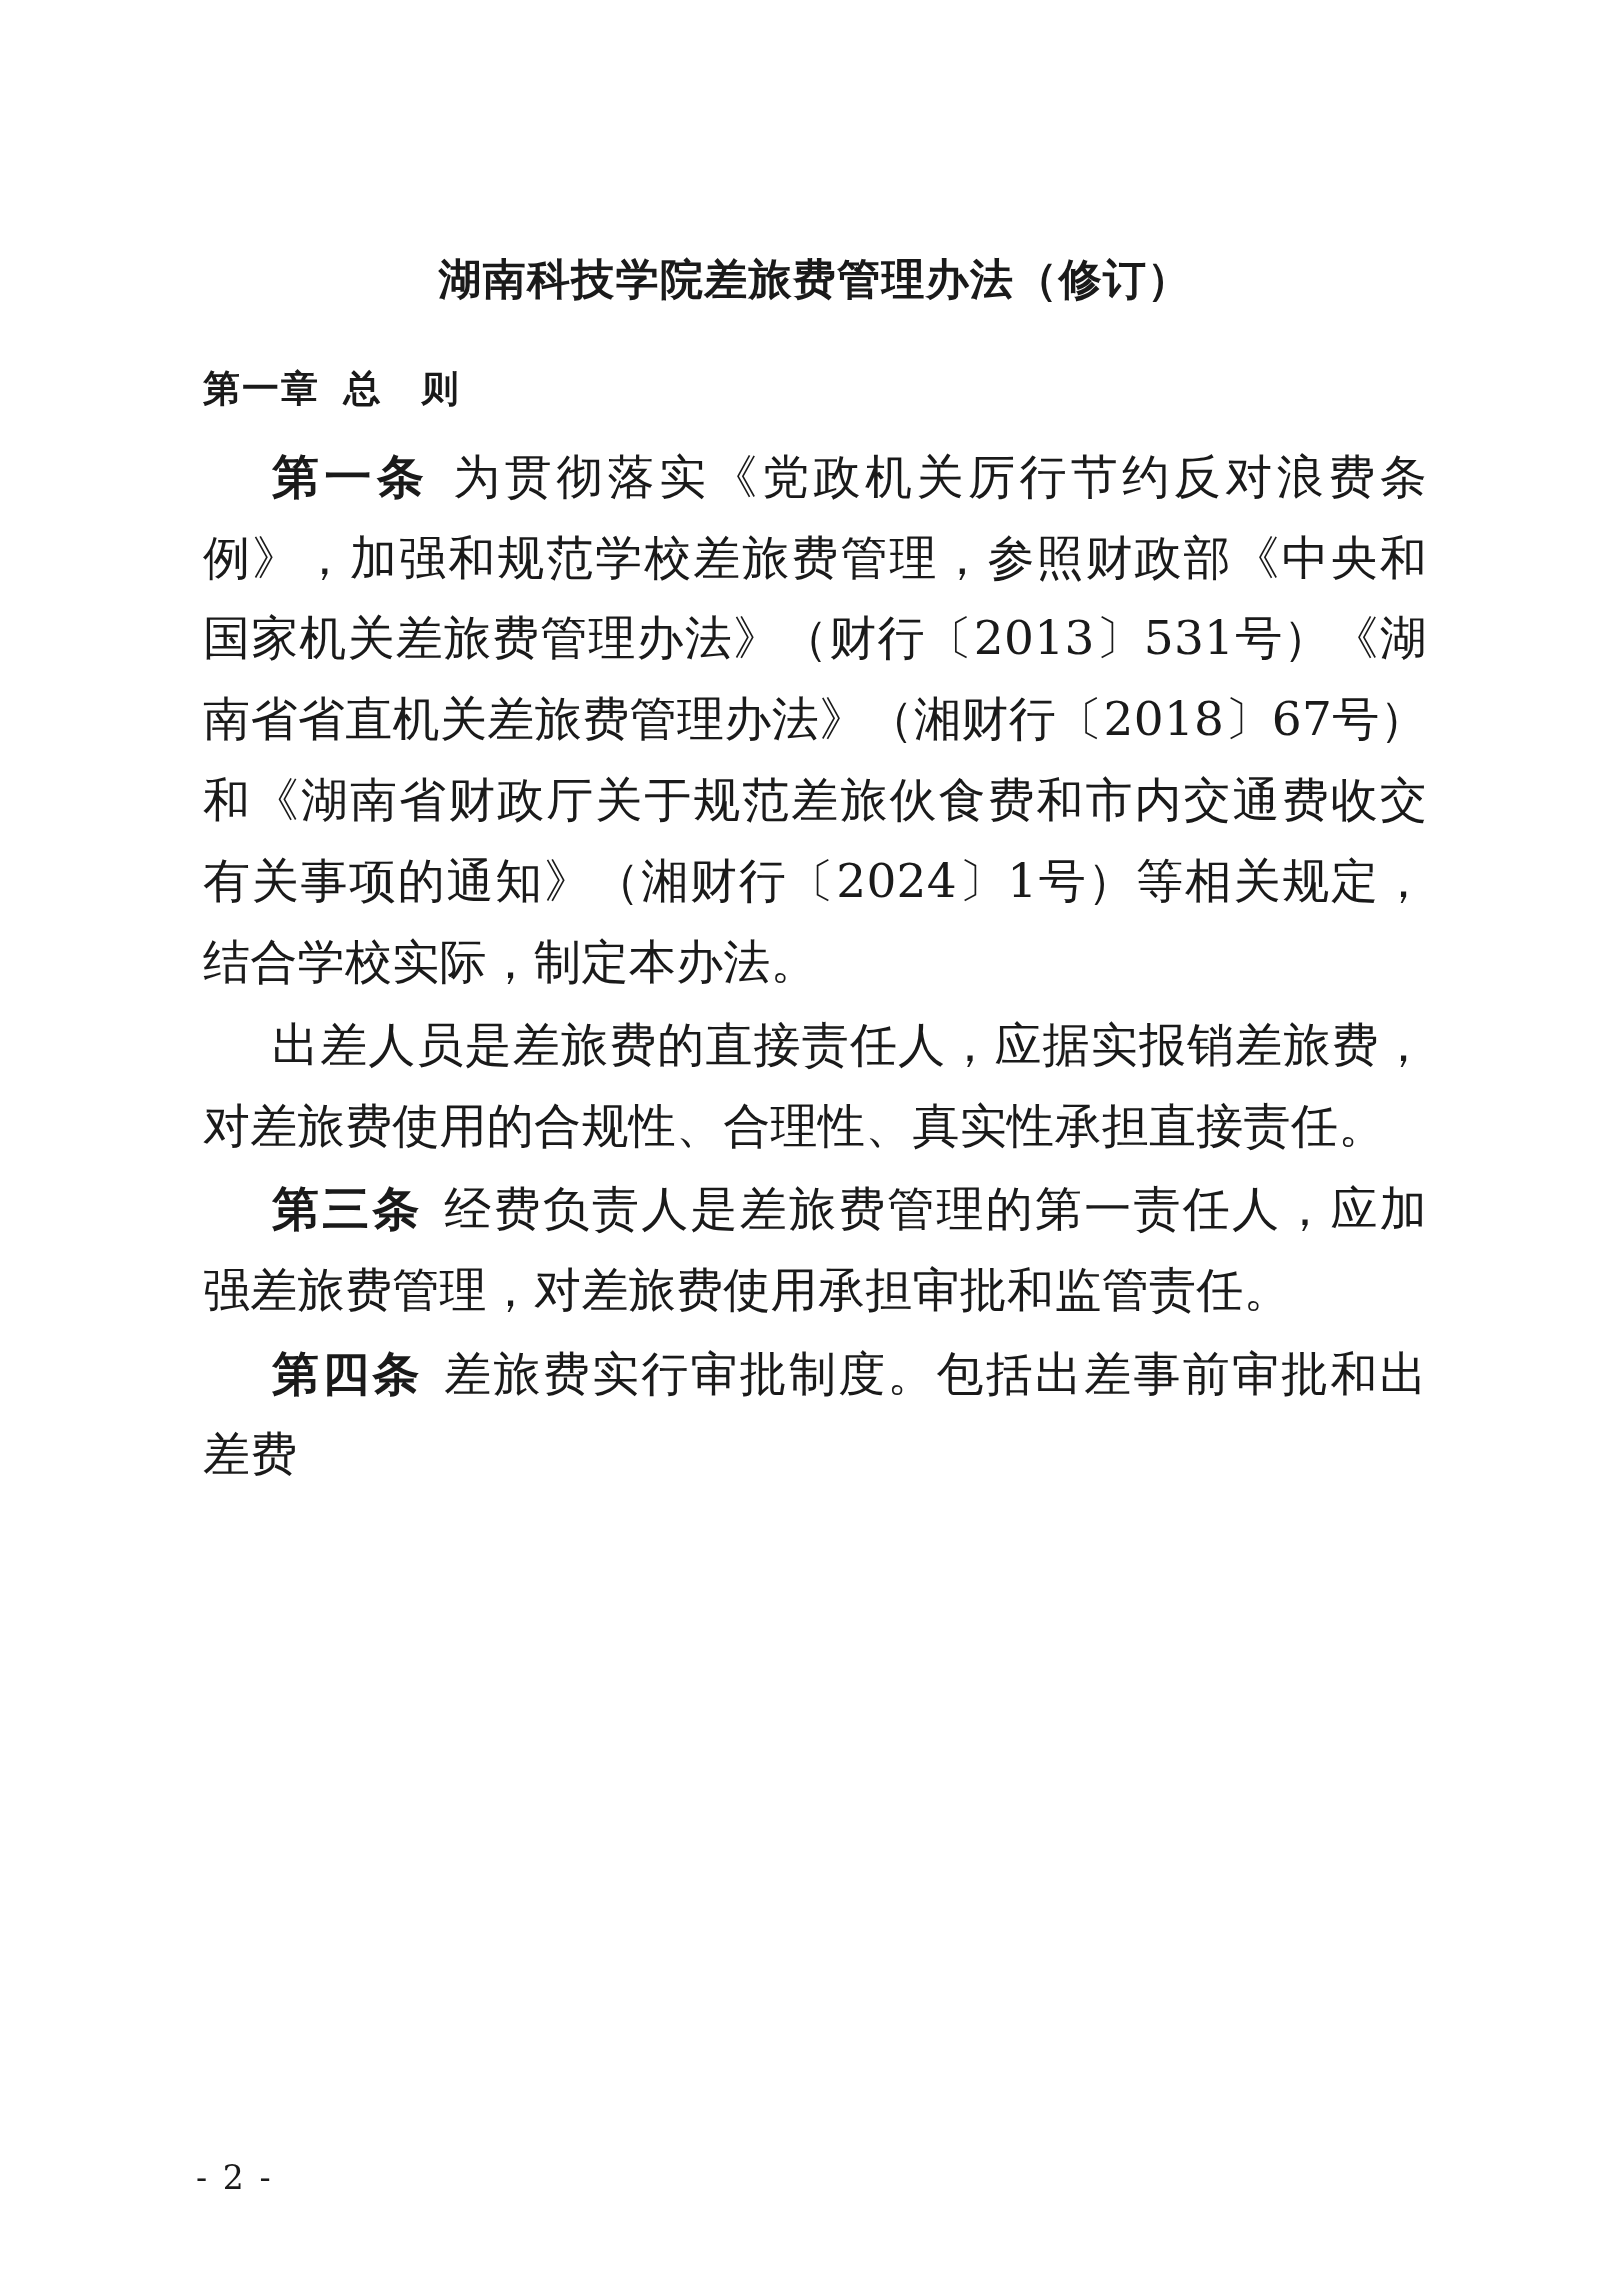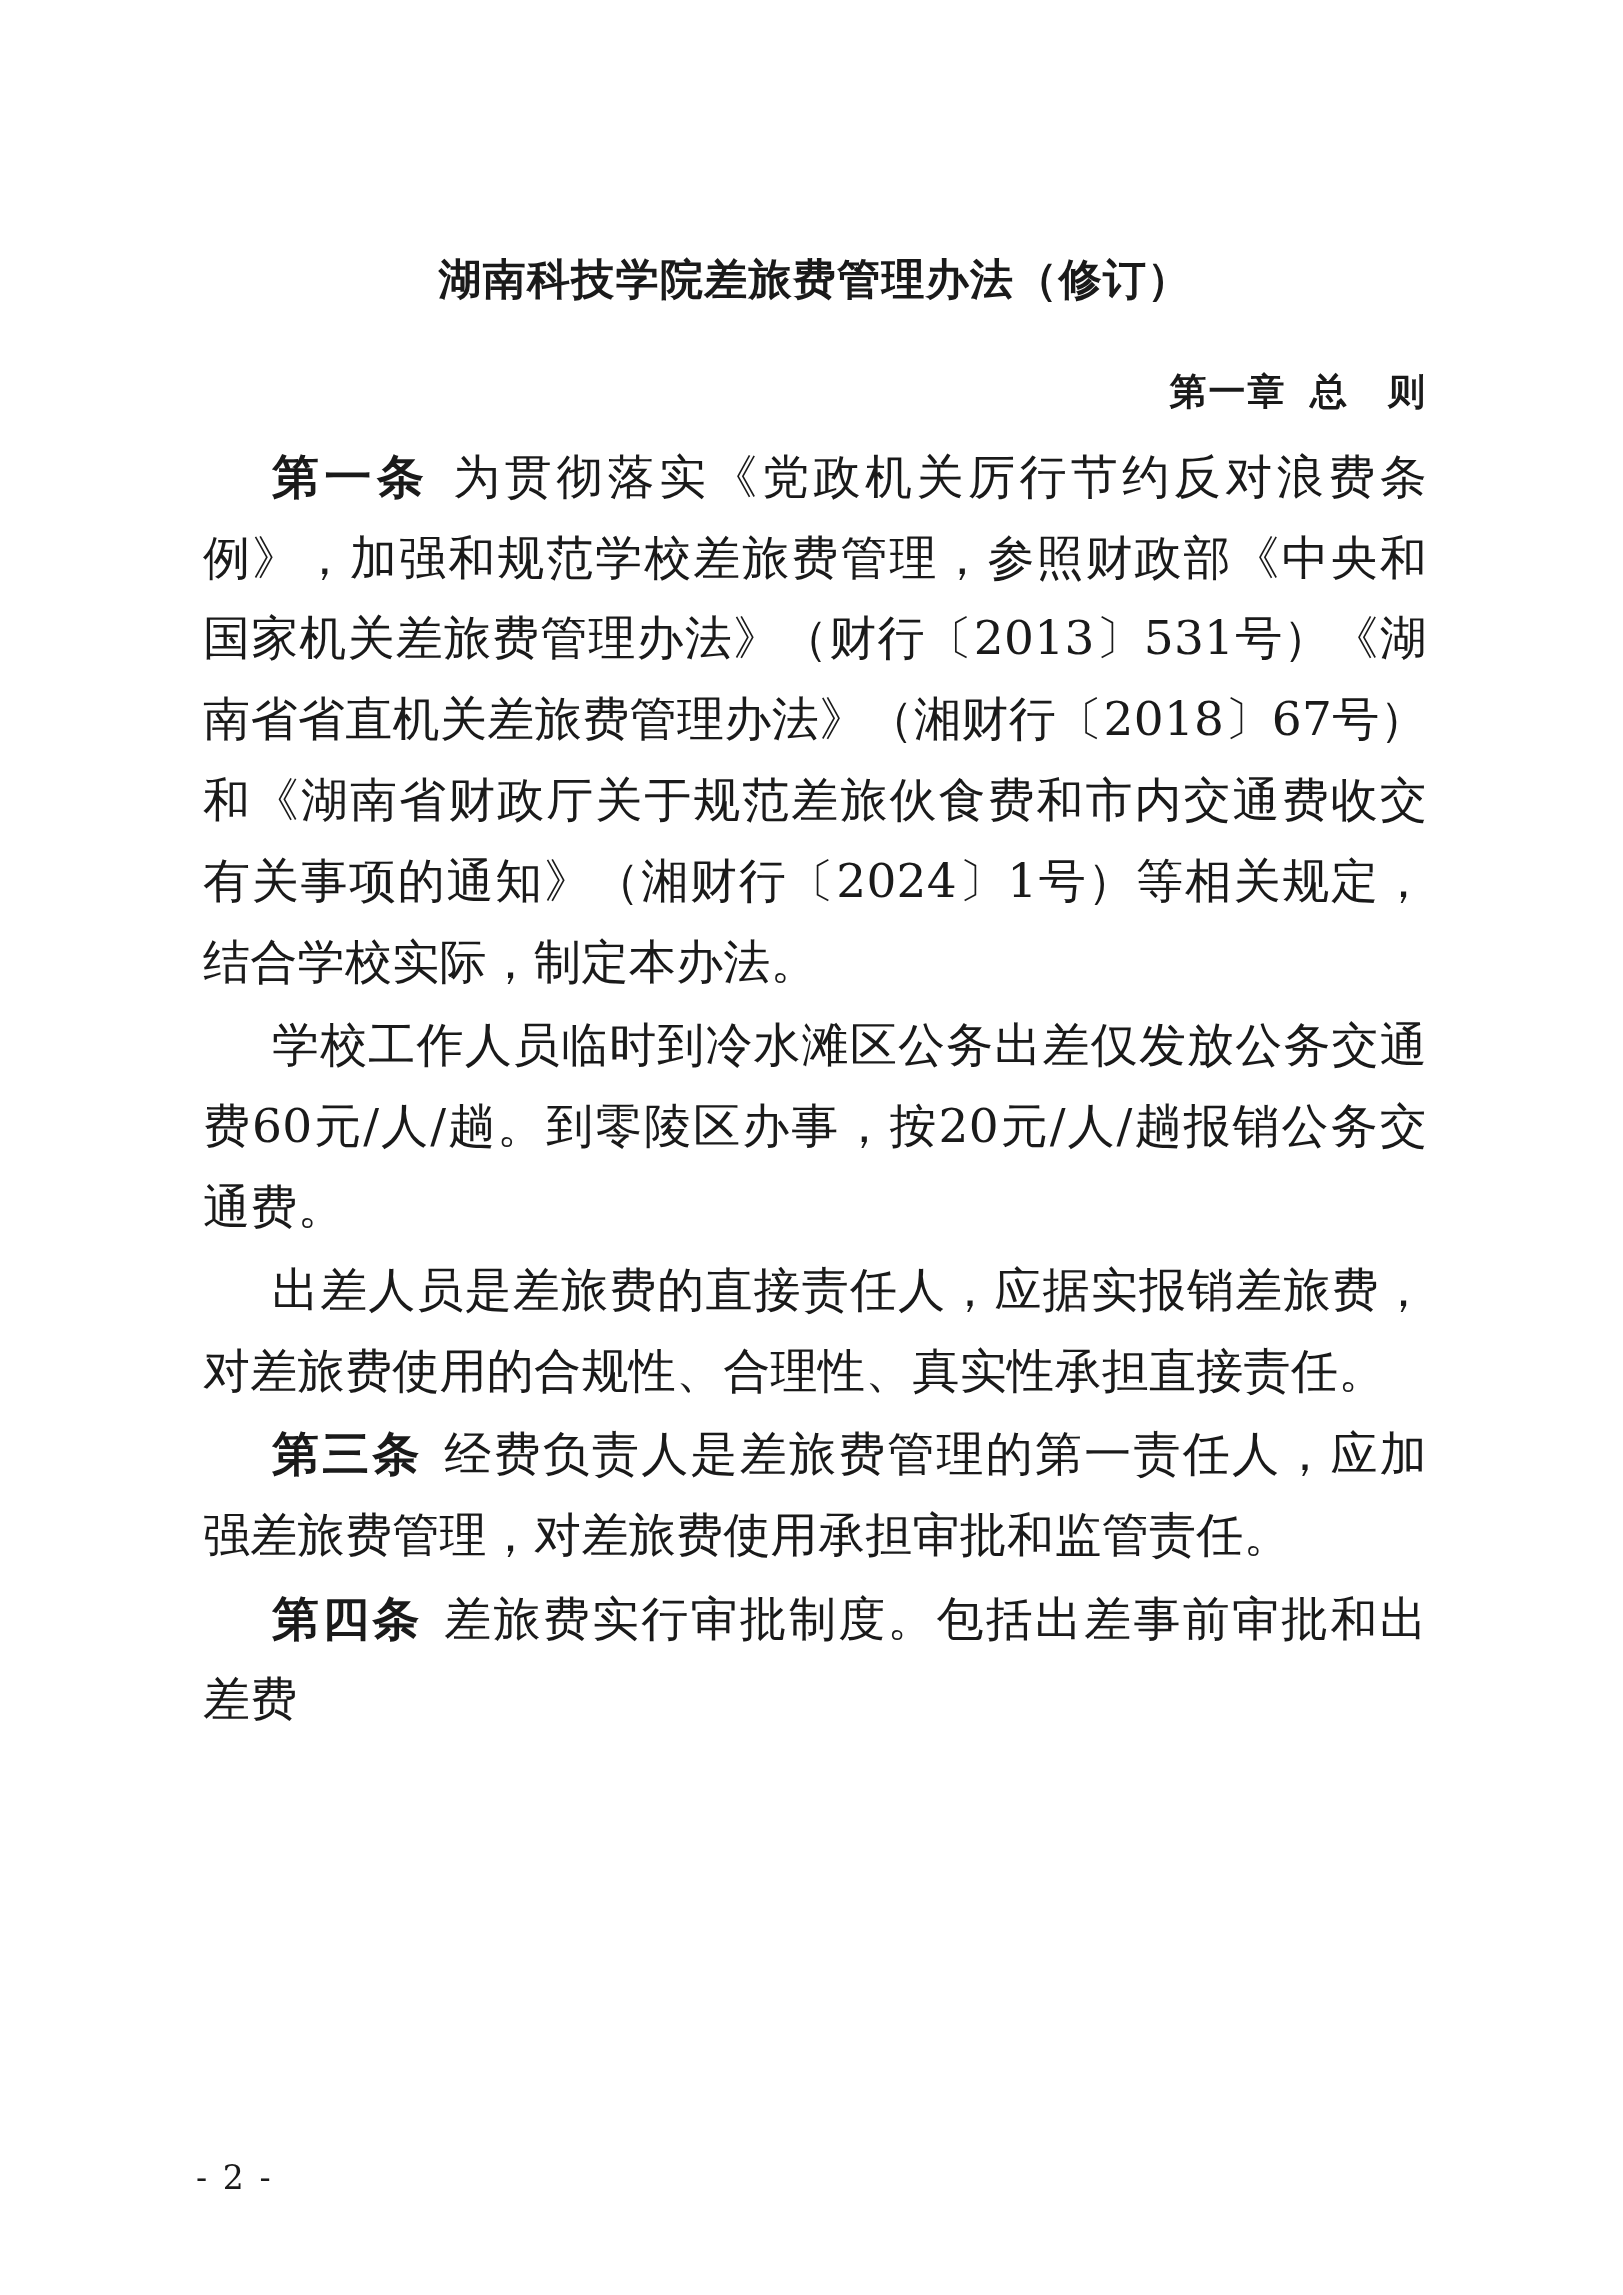--- a/index.html
+++ b/index.html
@@ -25,26 +25,27 @@
   .doc-title {
     text-align: center;
     font-size: 43px;
     font-weight: bold;
     letter-spacing: 1.3px;
     line-height: 1.4;
     margin: 0 0 55px 0;
     font-family: "DejaVu Serif", "Liberation Serif", serif;
   }
   .chapter-heading {
-    text-align: right;
+    text-align: left;
     font-size: 37px;
     font-weight: bold;
     letter-spacing: 2px;
     line-height: 1.5;
     margin: 0 0 17px 0;
+    font-family: Liberation Mono, monospace;
   }
   .chapter-heading .gap {
     display: inline-block;
     width: 23.6px;
   }
   .para {
     font-size: 47px;
     line-height: 1.72;
     text-align: justify;
     text-justify: inter-ideograph;
@@ -77,21 +78,20 @@
 
 <div class="page">
 
   <h1 class="doc-title">湖南科技学院差旅费管理办法（修订）</h1>
 
   <h2 class="chapter-heading"><span>第一章</span><span class="gap"></span><span>总　则</span></h2>
 
   <p class="para"><span class="lead">第一条</span><span class="lead-gap"></span><span>为贯彻落实《党政机关厉行节约反对浪费条例》，加强和规范学校差旅费管理，参照财政部《中央和国家机关差旅费管理办法》（财行〔2013〕531号）《湖南省省直机关差旅费管理办法》（湘财行〔2018〕67号）和《湖南省财政厅关于规范差旅伙食费和市内交通费收交有关事项的通知》（湘财行〔2024〕1号）等相关规定，结合学校实际，制定本办法。</span></p>
 
 
-  <p class="para"><span>学校工作人员临时到冷水滩区公务出差仅发放公务交通费60元/人/趟。到零陵区办事，按20元/人/趟报销公务交通费。</span></p>
 
 
   <p class="para"><span>出差人员是差旅费的直接责任人，应据实报销差旅费，对差旅费使用的合规性、合理性、真实性承担直接责任。</span></p>
 
   <p class="para"><span class="lead">第三条</span><span class="lead-gap"></span><span>经费负责人是差旅费管理的第一责任人，应加强差旅费管理，对差旅费使用承担审批和监管责任。</span></p>
 
 
   <p class="para"><span class="lead">第四条</span><span class="lead-gap"></span><span>差旅费实行审批制度。包括出差事前审批和出差费</span></p>
 
 </div>

